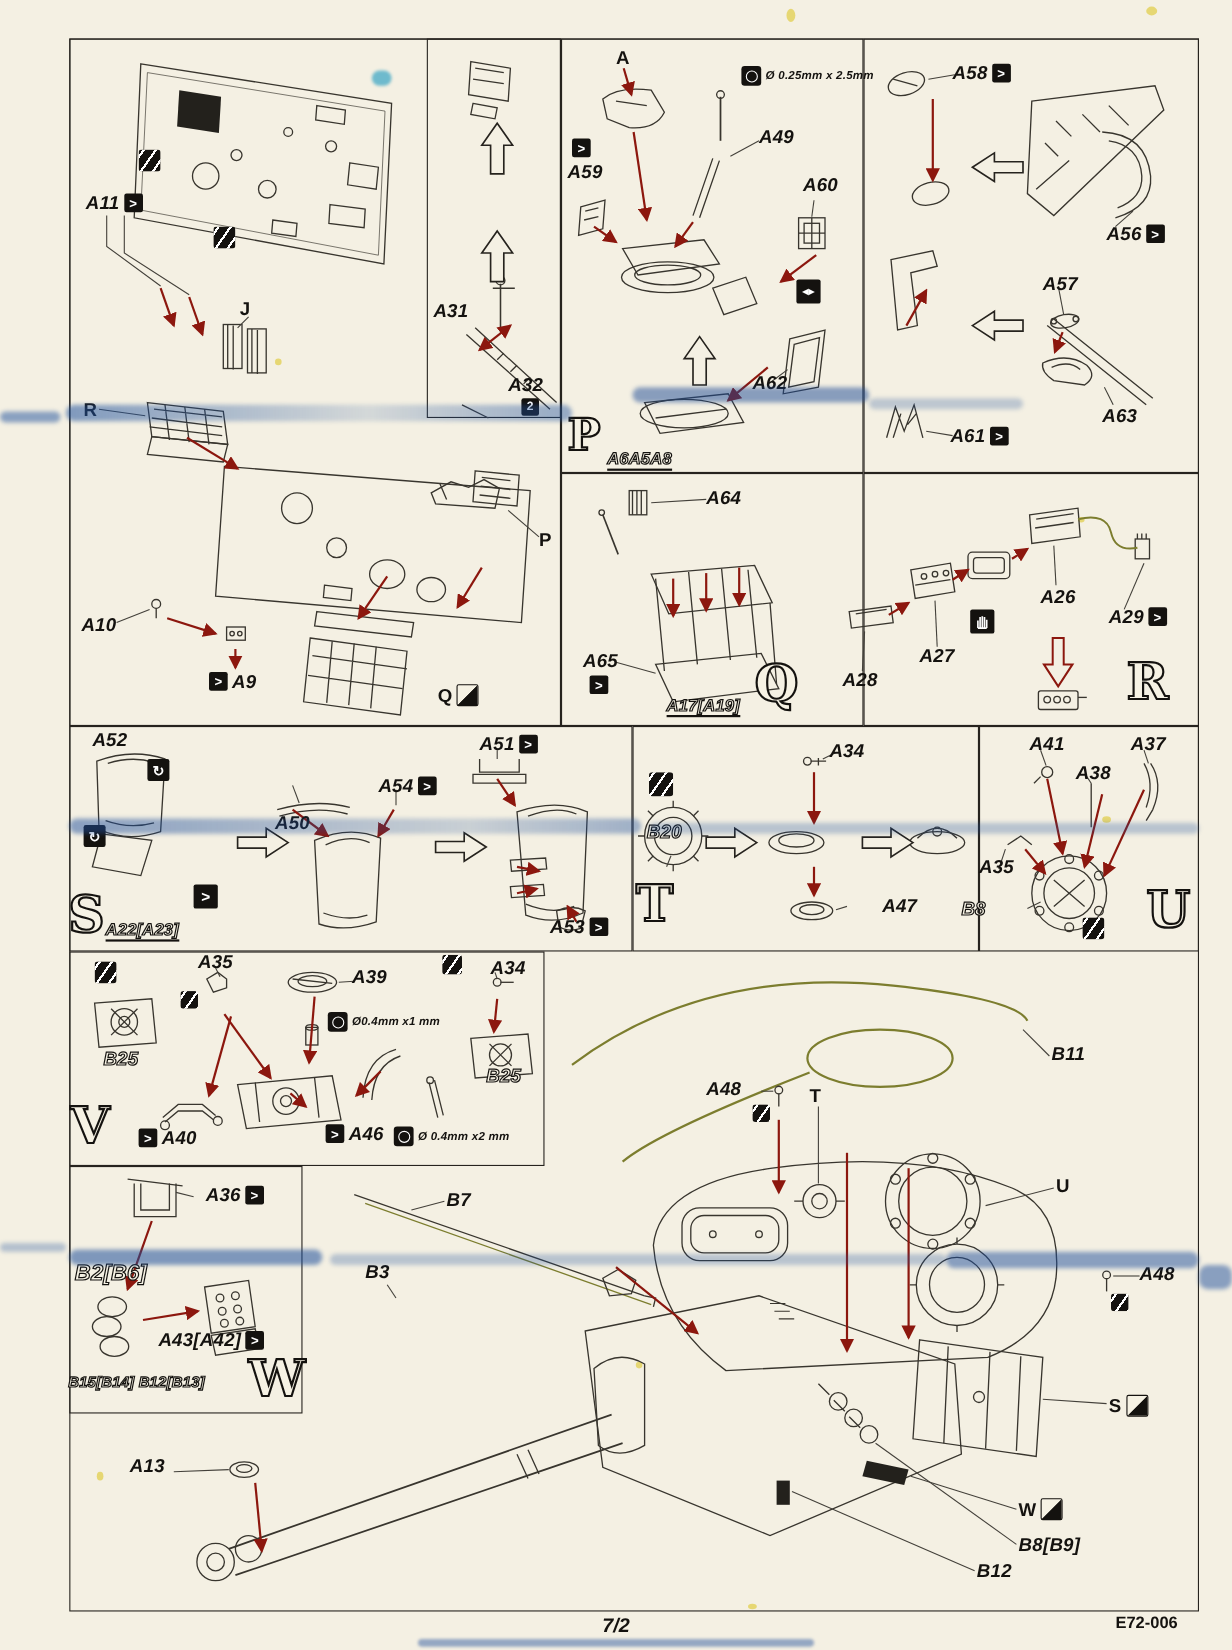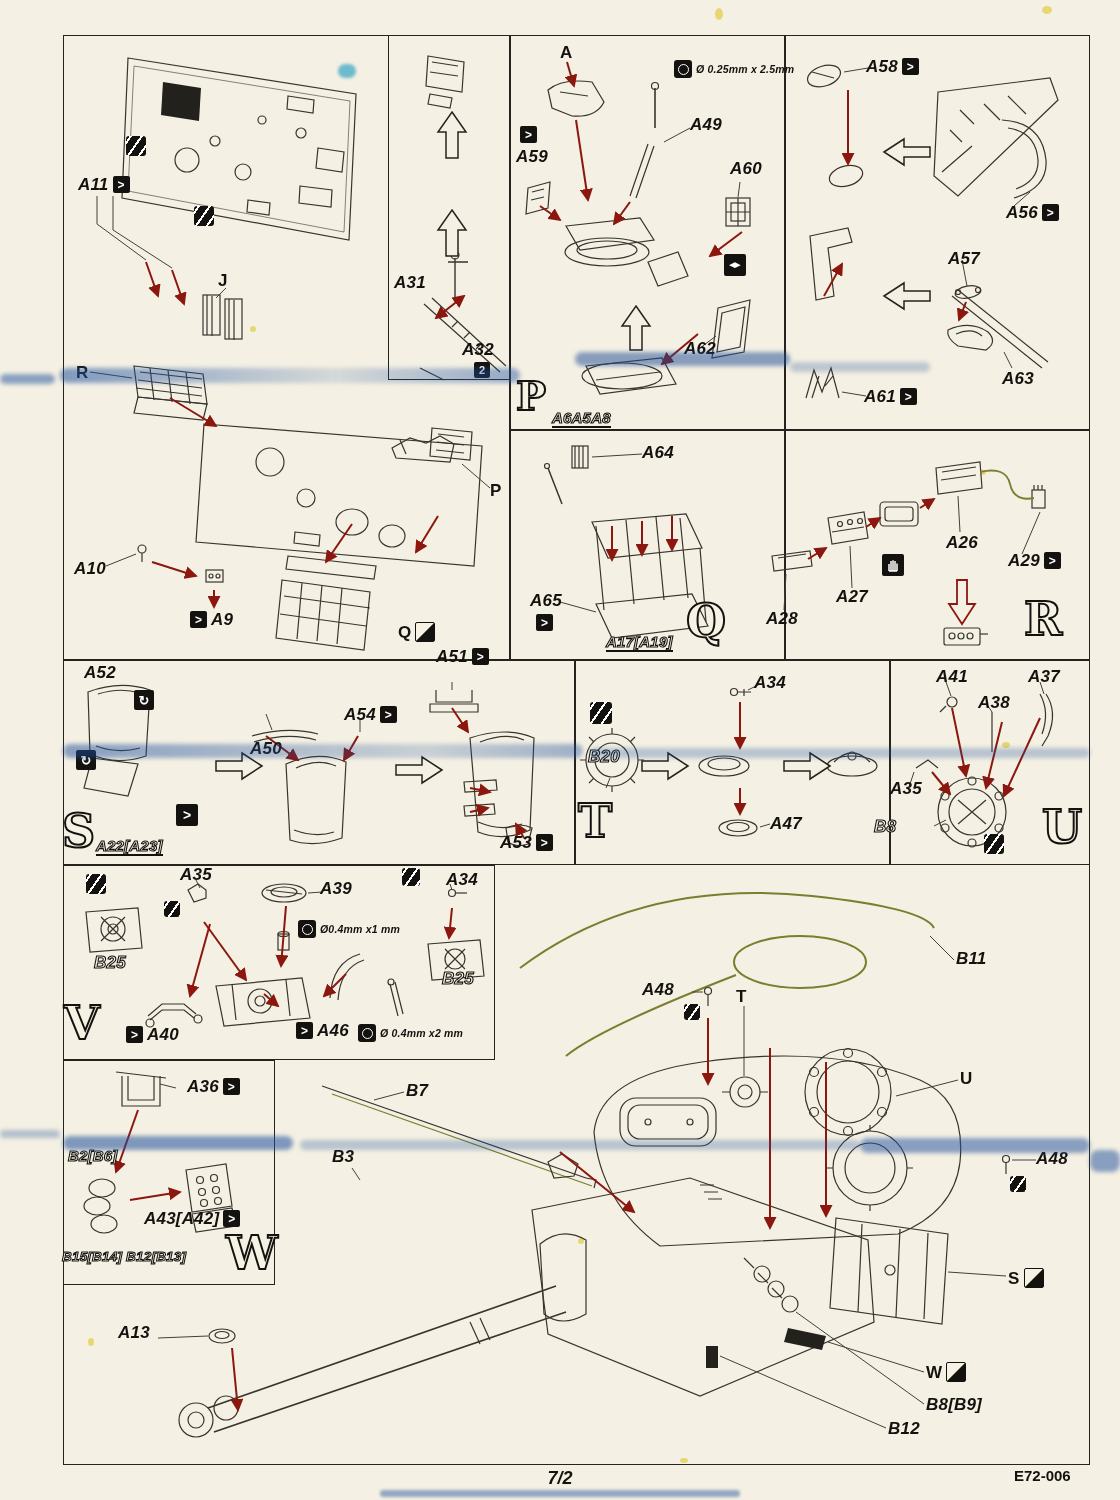--- a/index.html
+++ b/index.html
@@ -1,21 +1,21 @@
 <!DOCTYPE html>
 <html><head>
 <meta charset="utf-8">
 <style>
   *{margin:0;padding:0;box-sizing:border-box}
   body{background:#dedacb;font-family:"Liberation Sans",sans-serif}
   .sheet{position:relative;width:1120px;height:1500px;margin:0 auto;background:#f4f0e3;overflow:hidden}
   .panel{position:absolute;border:1.6px solid #26231e;z-index:1;pointer-events:none}
   .art{position:absolute;left:0;top:0;z-index:2}
   .lbl{position:absolute;z-index:3;font:italic 700 17px/1 "Liberation Sans",sans-serif;color:#14120f;letter-spacing:.2px;white-space:nowrap}
-  .sm{font-size:15px}
+  .sm{font-size:20px}
   .plain{font-style:normal}
   .row{display:flex;align-items:center;gap:4px}
   .outline{color:#f6f2e4;-webkit-text-stroke:1.1px #14120f}
   .note{font-size:15px;border-bottom:2.2px solid #14120f;padding-bottom:1px}
   .bigletter{position:absolute;z-index:3;font:700 46px/1 "DejaVu Serif",serif;color:#f6f2e4;-webkit-text-stroke:2px #14120f;letter-spacing:1px}
   .chev{display:inline-flex;width:17px;height:17px;background:#14120f;color:#fff;border-radius:2px;align-items:center;justify-content:center;font:900 12px/1 "Liberation Sans",sans-serif;font-style:normal}
   .icon{position:absolute;z-index:3}
   .glue{background:#14120f;border-radius:3px;background-image:repeating-linear-gradient(125deg,rgba(255,255,255,0) 0 3px,#fff 3px 5px,rgba(255,255,255,0) 5px 9px)}
   .blk{background:#14120f;color:#fff;border-radius:2px;display:flex;align-items:center;justify-content:center;font-weight:700}
   .split{background:linear-gradient(135deg,#f6f2e4 0 49%,#14120f 51% 100%);border:1.6px solid #14120f;border-radius:2px}
@@ -548,35 +548,35 @@
 
   <div class="lbl" style="left:84px;top:664px">A52</div>
   <div class="icon blk" style="left:134px;top:690px;width:20px;height:20px;font-size:13px">↻</div>
   <div class="icon blk" style="left:76px;top:750px;width:20px;height:20px;font-size:13px">↻</div>
   <div class="icon chev" style="left:176px;top:804px;width:22px;height:22px;font-size:14px">&gt;</div>
   <div class="lbl" style="left:250px;top:740px">A50</div>
   <div class="lbl row" style="left:344px;top:706px">
     <span>A54</span>
     <span class="chev">&gt;</span>
   </div>
-  <div class="lbl row" style="left:436px;top:648px">
+  <div class="lbl row" style="left:436px;top:668px">
     <span>A51</span>
     <span class="chev">&gt;</span>
   </div>
   <div class="lbl row" style="left:500px;top:834px">
     <span>A53</span>
     <span class="chev">&gt;</span>
   </div>
   <div class="bigletter" style="left:62px;top:808px">S</div>
   <div class="lbl outline note" style="left:96px;top:838px">A22[A23]</div>
 
   <div class="icon glue" style="left:590px;top:702px;width:22px;height:22px"></div>
   <div class="lbl" style="left:754px;top:674px">A34</div>
   <div class="lbl outline" style="left:588px;top:748px">B20</div>
-  <div class="lbl" style="left:770px;top:815px">A47</div>
+  <div class="lbl" style="left:802px;top:815px">A47</div>
   <div class="bigletter" style="left:578px;top:798px">T</div>
 
   <div class="lbl" style="left:936px;top:668px">A41</div>
   <div class="lbl" style="left:1028px;top:668px">A37</div>
   <div class="lbl" style="left:978px;top:694px">A38</div>
   <div class="lbl" style="left:890px;top:780px">A35</div>
   <div class="lbl outline" style="left:874px;top:818px">B8</div>
   <div class="icon glue" style="left:984px;top:834px;width:20px;height:20px"></div>
   <div class="bigletter" style="left:1042px;top:804px">U</div>
 

